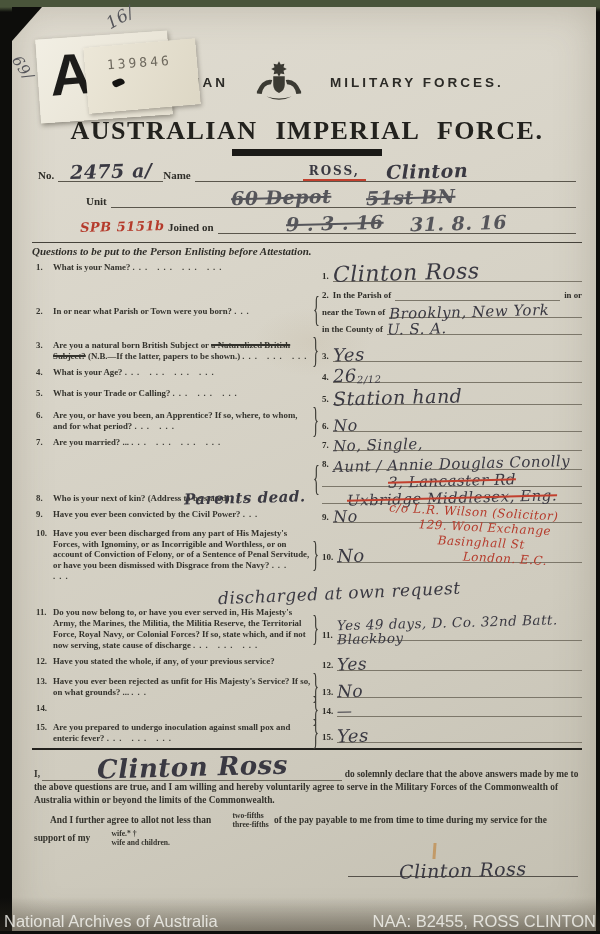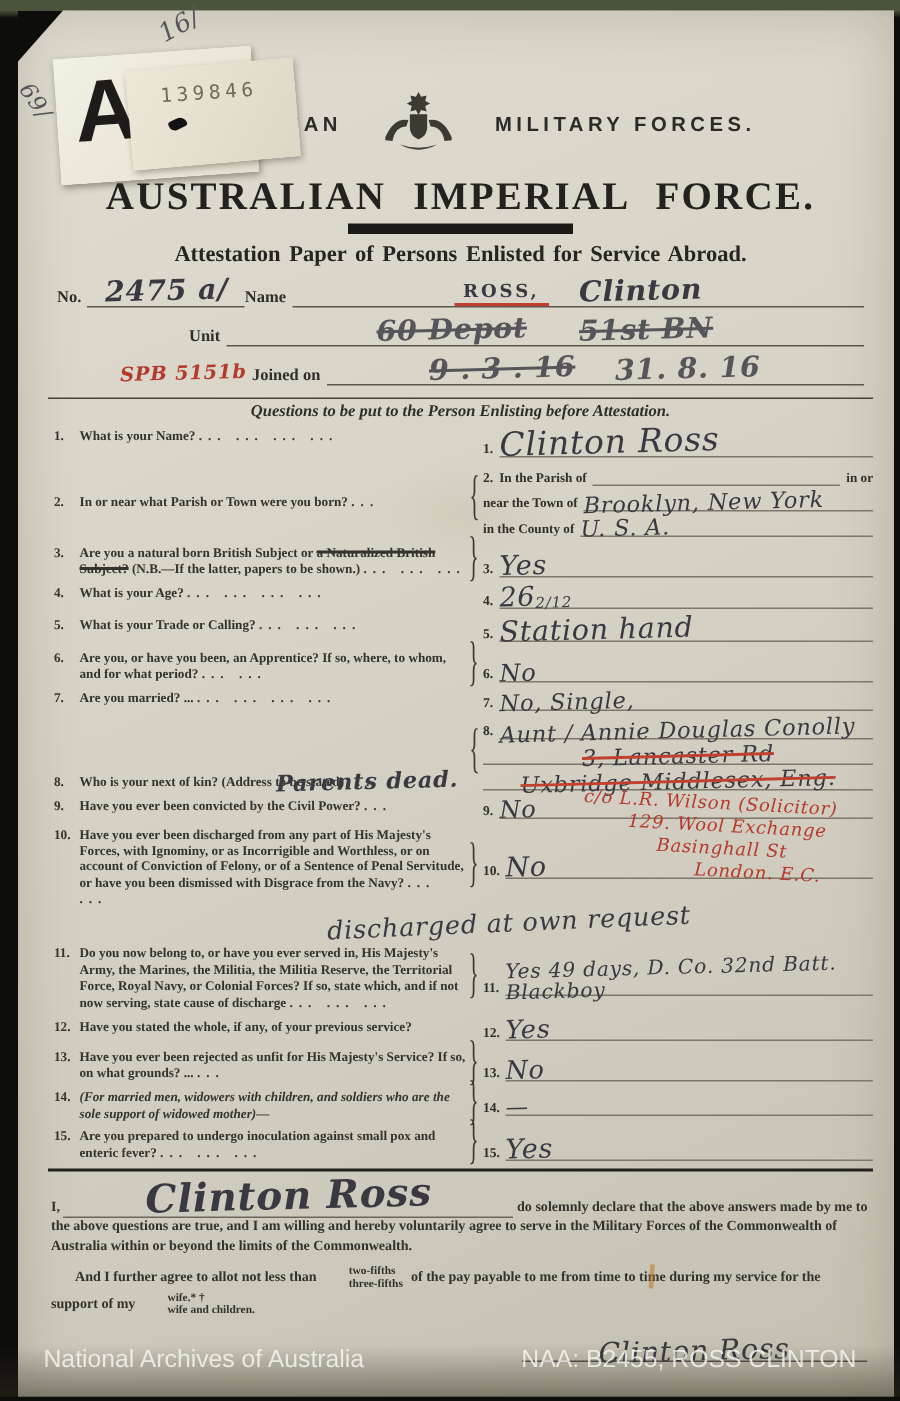--- a/index.html
+++ b/index.html
@@ -34,21 +34,21 @@
   .hw.big{font-size:19px;}
   .hw.med{font-size:15px;}
   .hw.pencil{color:#55555a;}
   .hw.redink{color:#b53a2b;}
   .caps-hw{font-family:"DejaVu Serif",serif;font-size:12px;letter-spacing:2px;
            color:#3a3942;border-bottom:2.5px solid #c2402e;padding:0 6px 1px 6px;}
   .strike{text-decoration:line-through;text-decoration-thickness:1.5px;}
   .strike-red{text-decoration:line-through;text-decoration-color:#c2402e;text-decoration-thickness:2px;}
 
   .rule{border-top:1.3px solid #45423a;margin:8px 0 2px 0;}
-  .q-heading{text-align:center;font-weight:bold;font-style:italic;font-size:11px;margin:2px 0 5px 0;}
+  .q-heading{font-weight:bold;font-style:italic;font-size:11px;margin:2px 0 5px 0;}
 
   
   .qrow{display:grid;grid-template-columns:276px 1fr;column-gap:10px;margin:0 0 5px 4px;position:relative;}
   .qtext{font-size:8.8px;font-weight:bold;line-height:1.24;color:#34332d;
          padding-left:17px;position:relative;}
   .qnum{position:absolute;left:0;top:0;}
   .qindent{padding-left:12px;display:block;}
   .qital{font-style:italic;}
   .brace{position:absolute;right:-7px;top:50%;transform:translateY(-50%) scaleY(2.6);
          font-size:14px;font-weight:normal;color:#3a3933;}
@@ -103,21 +103,21 @@
   .pencil-side .hw{font-size:15px;}
   .redref{position:absolute;left:42px;bottom:-1px;}
   .redref .hw{font-size:13px;}
   .orange-mark{position:absolute;right:160px;top:836px;width:3px;height:16px;
            background:rgba(190,120,40,.55);transform:rotate(4deg);z-index:3;}
   .stain1{position:absolute;left:240px;top:300px;width:120px;height:70px;border-radius:50%;
            background:radial-gradient(rgba(140,110,60,.07),transparent 70%);}
 
   
   .wm{position:absolute;left:0;right:0;bottom:3px;height:34px;display:flex;
-      align-items:flex-start;justify-content:space-between;padding:0 29px;z-index:12;
+      align-items:flex-end;justify-content:space-between;padding:0 4px;z-index:12;
       background:linear-gradient(rgba(70,62,48,0),rgba(55,48,36,.45));
       font-family:"Liberation Sans",sans-serif;font-size:16.5px;color:rgba(248,247,242,.8);}
   .emblem{flex:0 0 auto;}
 </style>
 </head>
 <body>
 
 <div class="page">
   <div class="paper">
     <div class="stain1"></div>
@@ -150,35 +150,34 @@
               <path d="M49 33 q-6-14-16-12 l1.4 4.4 q8 .2 9.6 10.2 l5-.6z"></path>
               <path d="M13 38 q13 7 26 0 q-13 4.5-26 0z"></path>
             </g>
           </svg>
         </span>
         <span>MILITARY FORCES.</span>
       </div>
 
       <div class="aif-title">AUSTRALIAN IMPERIAL FORCE.</div>
       <div class="black-bar"></div>
-      <div class="subtitle">Attestation Paper of Persons Enlisted for Service Abroad.</div>
 
       <div class="fieldrow">
         <span class="flabel">No.</span>
         <span class="uline" style="width:105px;">
           <span class="hw big">2475 a/</span>
         </span>
         <span class="flabel">Name</span>
         <span class="uline grow">
           <span class="caps-hw">ROSS,</span>
           <span class="hw big" style="margin-left:20px;">Clinton</span>
         </span>
       </div>
 
-      <div class="fieldrow" style="margin-left:94px;">
+      <div class="fieldrow" style="margin-left:54px;">
         <span class="flabel">Unit</span>
         <span class="uline grow">
           <span class="hw big pencil strike">60 Depot</span>
           <span class="hw big pencil strike" style="margin-left:34px;">51st BN</span>
         </span>
       </div>
 
       <div class="fieldrow" style="position:relative;">
         <span class="redref">
           <span class="hw redink">SPB 5151b</span>
@@ -418,21 +417,20 @@
           <span class="ansnum">13.</span>
           <div class="aline">
               <span class="hw" style="font-size:17px;">No</span>
             </div>
         </div>
       </div>
 
       <div class="qrow">
         <div class="qtext">
           <span class="qnum">14.</span>
-          <span class="qital">(For married men, widowers with children, and soldiers who are the sole support of widowed mother)—</span>
           <span class="brace"></span>
         </div>
         <div class="ans" style="align-self:center;">
           <span class="ansnum">14.</span>
           <div class="aline">
               <span class="hw" style="font-size:15px;">—</span>
             </div>
         </div>
       </div>
 

